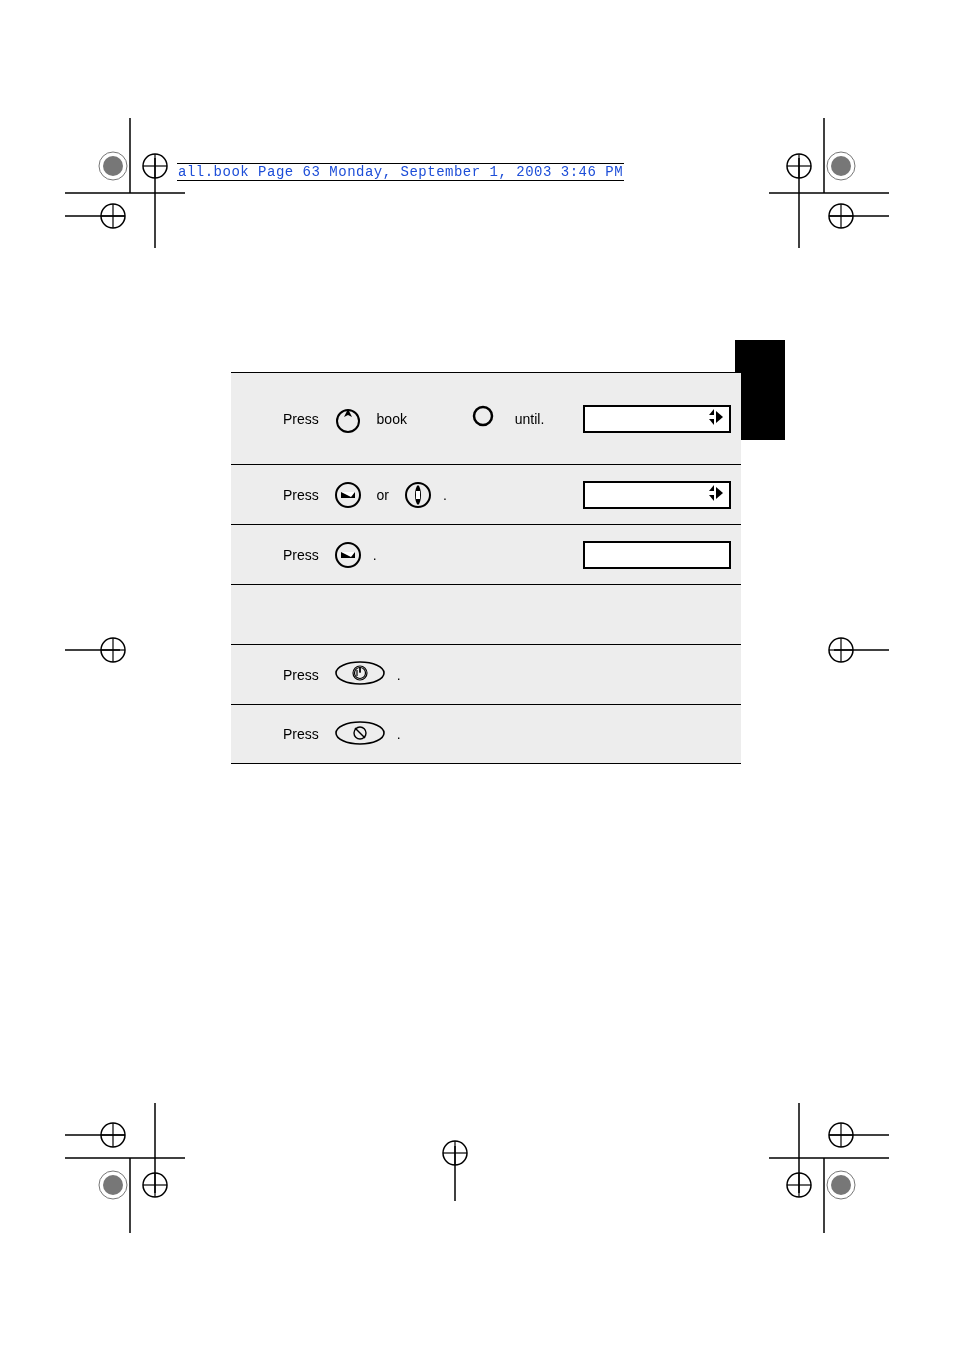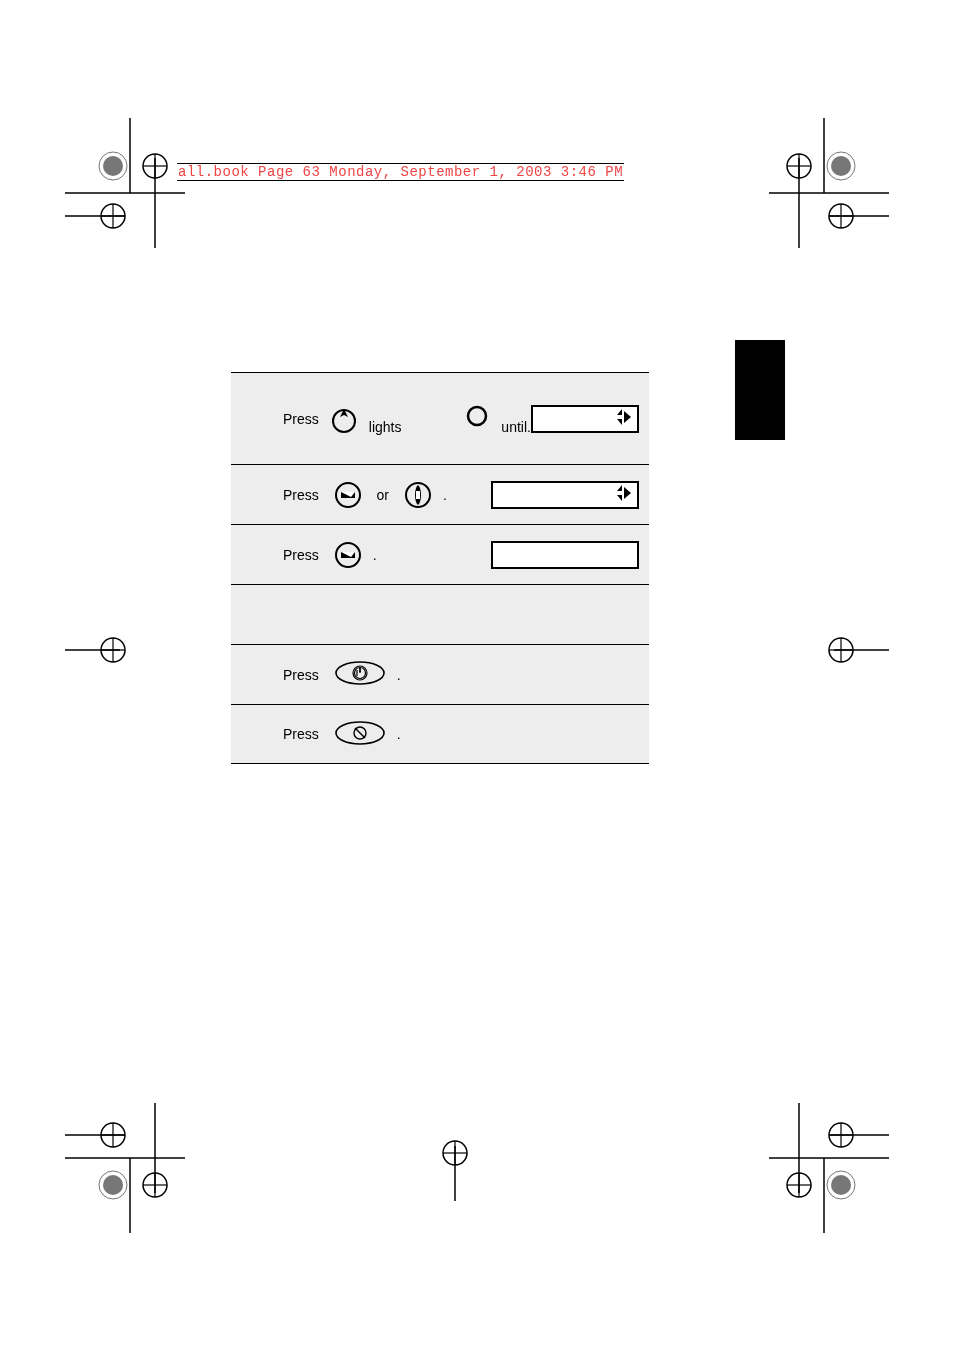--- a/index.html
+++ b/index.html
@@ -18,33 +18,33 @@
     pointer-events: none;
   }
   .crop-mark svg { display: block; }
   .header-path {
     position: absolute;
     top: 163px;
     left: 177px;
     font-family: "Courier New", monospace;
     font-size: 14px;
     letter-spacing: 0.5px;
-    color: #ef4444;
+    color: #1d4ed8;
   }
   .header-path .framed {
     display: inline-block;
     border-top: 1px solid #000;
     border-bottom: 1px solid #000;
     padding: 0 1px;
   }
   .page-box {
     position: absolute;
     left: 231px;
     top: 372px;
-    width: 418px;
+    width: 510px;
   }
   .black-tab {
     position: absolute;
     left: 735px;
     top: 340px;
     width: 50px;
     height: 100px;
     background: #000;
   }
   .row {
@@ -213,21 +213,21 @@
   <div class="row row-tall">
     <span class="stepnum">1</span>
     <div class="cell-left">
       <span class="text">Press </span>
       <span class="icon-slot">
         <svg width="30" height="30" viewBox="0 0 30 30">
           <circle cx="15" cy="17" r="11" fill="none" stroke="#000" stroke-width="2"></circle>
           <path d="M15 5 L19 13 L15 11 L11 13 Z" fill="#000"></path>
         </svg>
       </span>
-      <span class="text"> lights </span>
+      <span class="text"> book </span>
       <span class="icon-slot" style="margin-left:50px;">
         <svg width="24" height="24" viewBox="0 0 24 24">
           <circle cx="12" cy="12" r="9" fill="none" stroke="#000" stroke-width="2.5"></circle>
         </svg>
       </span>
       <span class="text"> until.</span>
     </div>
     <div class="field">
       <span></span>
       <span class="updown-arrows">

